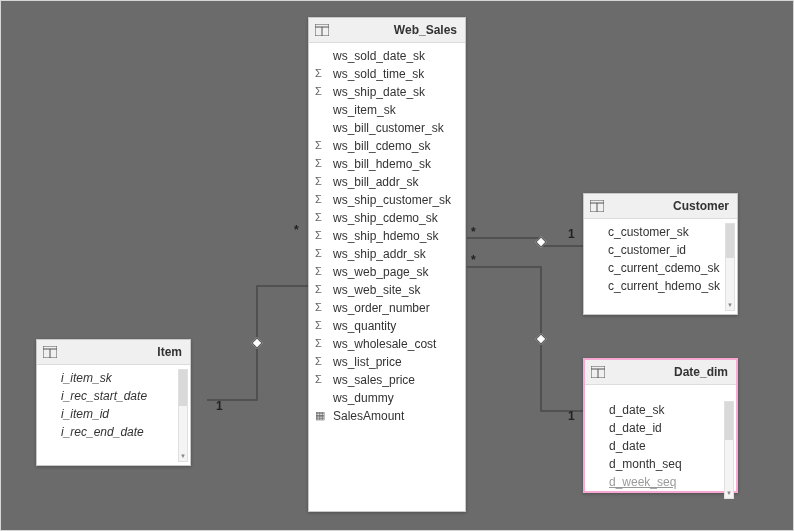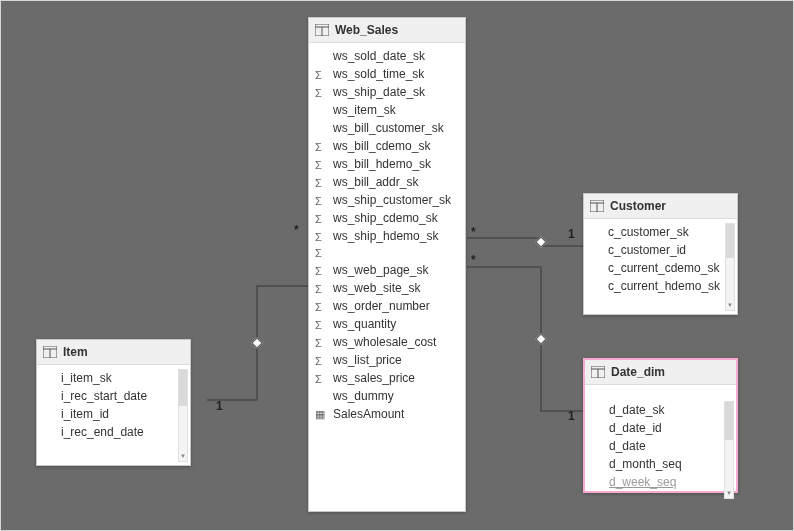--- a/index.html
+++ b/index.html
@@ -36,38 +36,39 @@
     border: 2px solid #f9a8d4;
   }
   .table-header {
     background: #f0f0f0;
     border-bottom: 1px solid #dcdcdc;
     padding: 5px 8px 5px 6px;
     font-weight: 600;
     display: flex;
     align-items: center;
     cursor: move;
+    justify-content: space-between;
   }
   .table-header .hicon {
     width: 14px;
     height: 12px;
     margin-right: 6px;
     display: inline-flex;
     align-items: center;
     justify-content: center;
   }
   .field-list {
     padding: 4px 0;
     max-height: 100%;
     overflow: hidden;
     position: relative;
   }
   .field-row {
     display: flex;
-    align-items: flex-end;
+    align-items: flex-start;
     padding: 2px 8px 2px 6px;
     white-space: nowrap;
   }
   .fld-icon {
     width: 16px;
     display: inline-flex;
     justify-content: flex-start;
     color: #666;
     font-size: 11px;
     margin-right: 2px;
@@ -155,21 +156,21 @@
     <div class="table-header">
       <span class="hicon">
         <svg width="14" height="12" viewBox="0 0 14 12">
             <rect x="0" y="0" width="14" height="12" fill="none" stroke="#555"></rect>
             <line x1="0" y1="3" x2="14" y2="3" stroke="#555"></line>
             <line x1="7" y1="3" x2="7" y2="12" stroke="#555"></line>
           </svg>
       </span>
       <span>Item</span>
     </div>
-    <div class="field-list" style="height:101px;">
+    <div class="field-list" style="height:101px;font-style:italic;">
       <div class="field-row">
           <span class="fld-icon"></span>
           <span class="fld-label">i_item_sk</span>
         </div>
       <div class="field-row">
           <span class="fld-icon"></span>
           <span class="fld-label">i_rec_start_date</span>
         </div>
       <div class="field-row">
           <span class="fld-icon"></span>
@@ -238,20 +239,21 @@
       <div class="field-row">
           <span class="fld-icon">Σ</span>
           <span class="fld-label">ws_ship_cdemo_sk</span>
         </div>
       <div class="field-row">
           <span class="fld-icon">Σ</span>
           <span class="fld-label">ws_ship_hdemo_sk</span>
         </div>
       <div class="field-row">
           <span class="fld-icon">Σ</span>
+          <span class="fld-label">ws_ship_addr_sk</span>
         </div>
       <div class="field-row">
           <span class="fld-icon">Σ</span>
           <span class="fld-label">ws_web_page_sk</span>
         </div>
       <div class="field-row">
           <span class="fld-icon">Σ</span>
           <span class="fld-label">ws_web_site_sk</span>
         </div>
       <div class="field-row">

